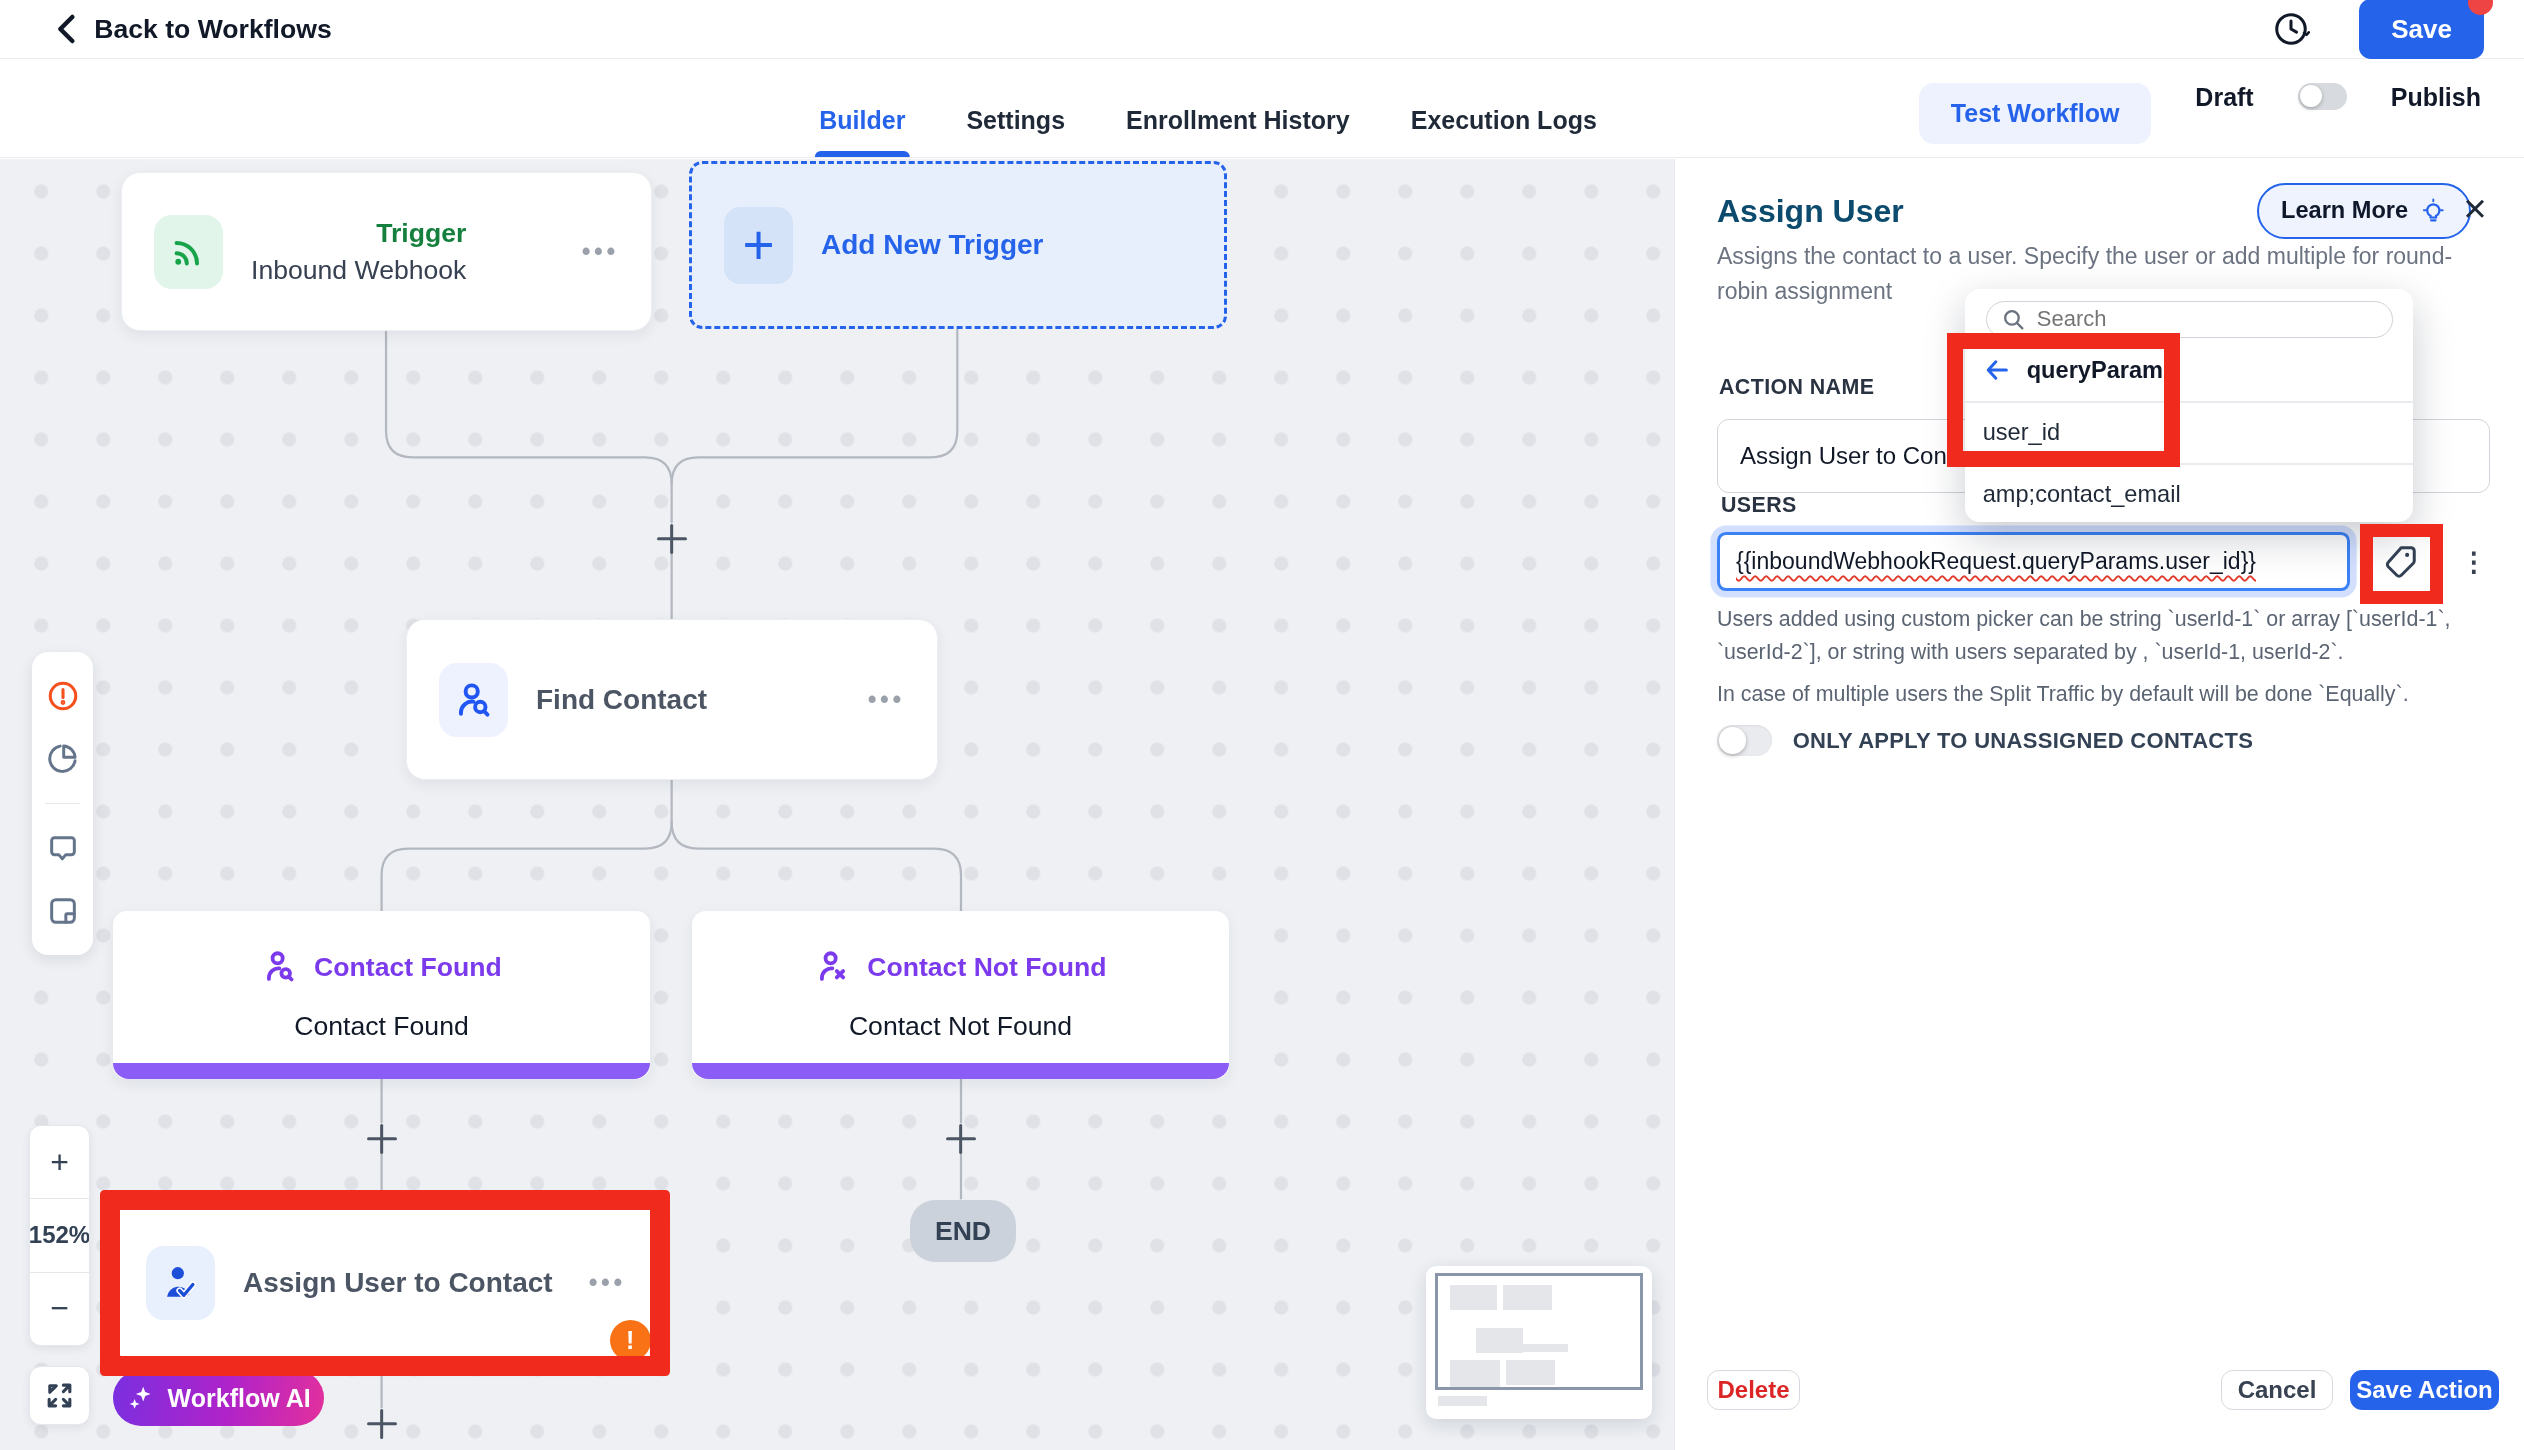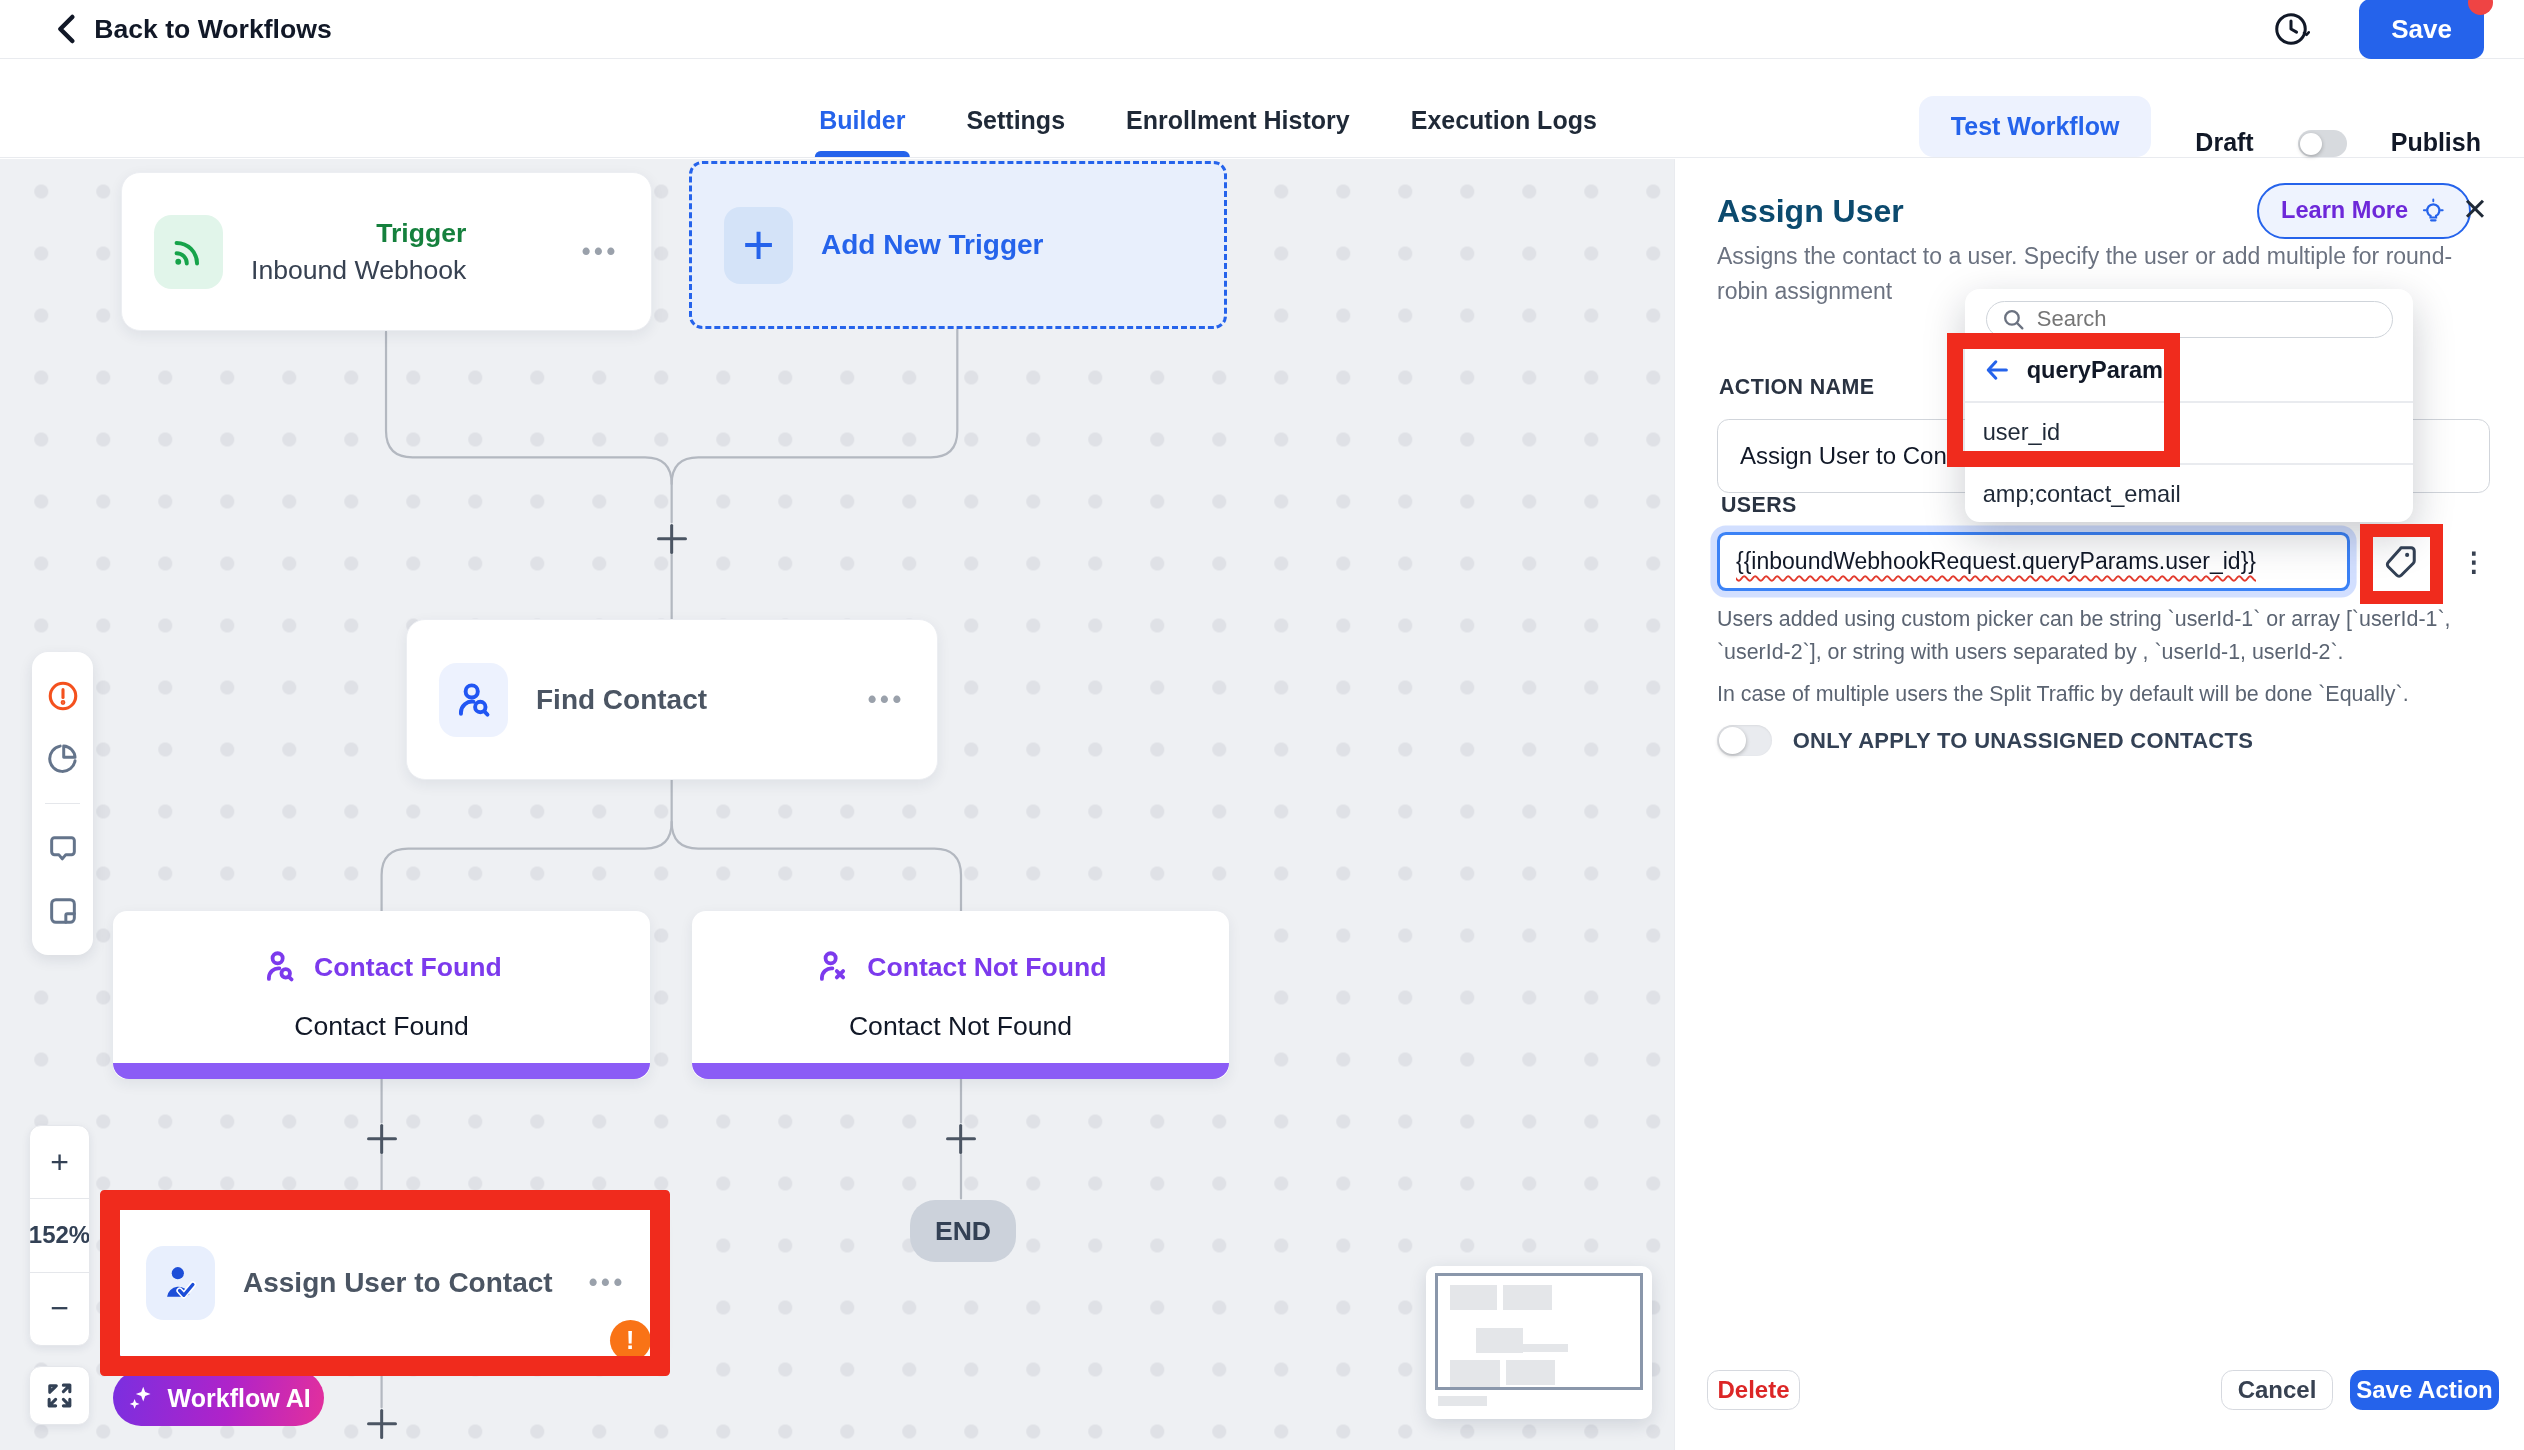--- a/index.html
+++ b/index.html
@@ -22,21 +22,21 @@
   
   .tabbar { position:absolute; left:0; top:83px; width:2525px; height:75px; background:#fff;
             border-bottom:1.5px solid #e9ebef; z-index:39; }
   .tabs { position:absolute; left:50%; top:0; height:100%; transform:translateX(-57%);
           display:flex; align-items:center; gap:61px; }
   .tab { position:relative; font-size:25px; font-weight:600; color:#1f2937; height:100%;
          display:flex; align-items:center; cursor:pointer; }
   .tab.active { color:#2563eb; }
   .tab.active::after { content:""; position:absolute; left:-4.4px; right:-4.4px; bottom:0; height:5.9px;
                        border-radius:5.9px 5.9px 0 0; background:#2563eb; }
-  .tabbar-right { position:absolute; right:44px; top:0; height:100%; display:flex; align-items:flex-end; gap:44px; }
+  .tabbar-right { position:absolute; right:44px; top:0; height:100%; display:flex; align-items:flex-start; gap:44px; }
   .test-wf { background:#edf2fe; color:#2563eb; font-size:25px; font-weight:700; border:none;
              border-radius:14.8px; padding:16px 32px; cursor:pointer; }
   .pub-label { font-size:25px; font-weight:600; color:#111827; }
   .toggle-sm { width:49px; height:26.6px; border-radius:13.3px; background:#d7dade; position:relative; cursor:pointer; }
   .toggle-sm .knob { position:absolute; left:2.2px; top:2.2px; width:22px; height:22px; border-radius:50%;
                      background:#fff; box-shadow:0 1.5px 4.4px rgba(0,0,0,.25); }
 
   
   .canvas { position:absolute; left:0; top:159px; width:1674px; height:1292px;
             background-color:#eef0f3;
@@ -111,21 +111,21 @@
   .cross { position:absolute; width:29.5px; height:29.5px; pointer-events:auto; cursor:pointer; }
   .cross::before, .cross::after { content:""; position:absolute; background:#4b5563; border-radius:2.2px; }
   .cross::before { left:50%; top:0; width:3.7px; height:100%; transform:translateX(-50%); }
   .cross::after  { top:50%; left:0; height:3.7px; width:100%; transform:translateY(-50%); }
 
   
   .panel { position:absolute; left:1674px; top:159px; width:850px; height:1292px; background:#fff;
            border-left:1.5px solid #e9ebef; z-index:30; }
   .p-title { position:absolute; left:42px; top:34px; font-size:32px; font-weight:700; color:#0c4a6e; }
   .learn-more { position:absolute; left:582px; top:23.6px; height:56px; padding:0 22px; display:flex; align-items:center; gap:11.8px;
-                background:#eef3fe; border:2.2px solid #2563eb; border-radius:28px; color:#6d28d9;
+                background:#eef3fe; border:2.2px solid #2563eb; border-radius:28px; color:#0f172a;
                 font-size:23.6px; font-weight:700; cursor:pointer; }
   .p-close { position:absolute; left:787px; top:32px; font-size:31px; font-weight:400; color:#1f2937; cursor:pointer; }
   .p-desc { position:absolute; left:42px; top:80px; width:775px; font-size:23px; line-height:35px; color:#6b7280; }
   .fld-label { position:absolute; font-size:21.4px; font-weight:700; color:#2a3342; letter-spacing:0.4px; }
   .action-input { position:absolute; left:42px; top:260px; width:773px; height:74px; border:1.5px solid #d1d5db;
                   border-radius:11.8px; display:flex; align-items:center; padding:0 22px; font-size:24px; color:#111827; cursor:text; }
   .users-input { position:absolute; left:42px; top:373px; width:633px; height:59px; background:#fff;
                  border:3px solid #3b82f6; border-radius:8.9px; box-shadow:0 0 0 6.6px rgba(117,157,255,.33);
                  display:flex; align-items:center; padding:0 16px; font-size:23px; color:#111827; cursor:text; white-space:nowrap; }
   .users-input .val { text-decoration:underline; text-decoration-style:wavy; text-decoration-color:#e23b2e;

